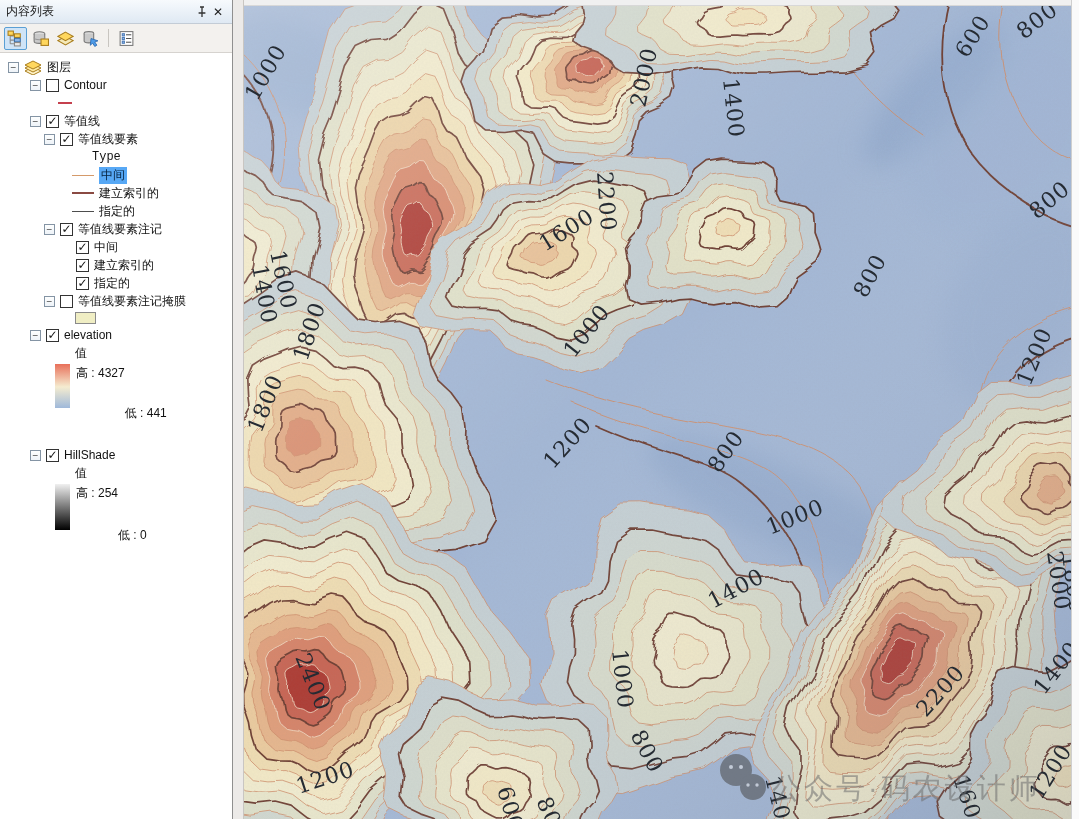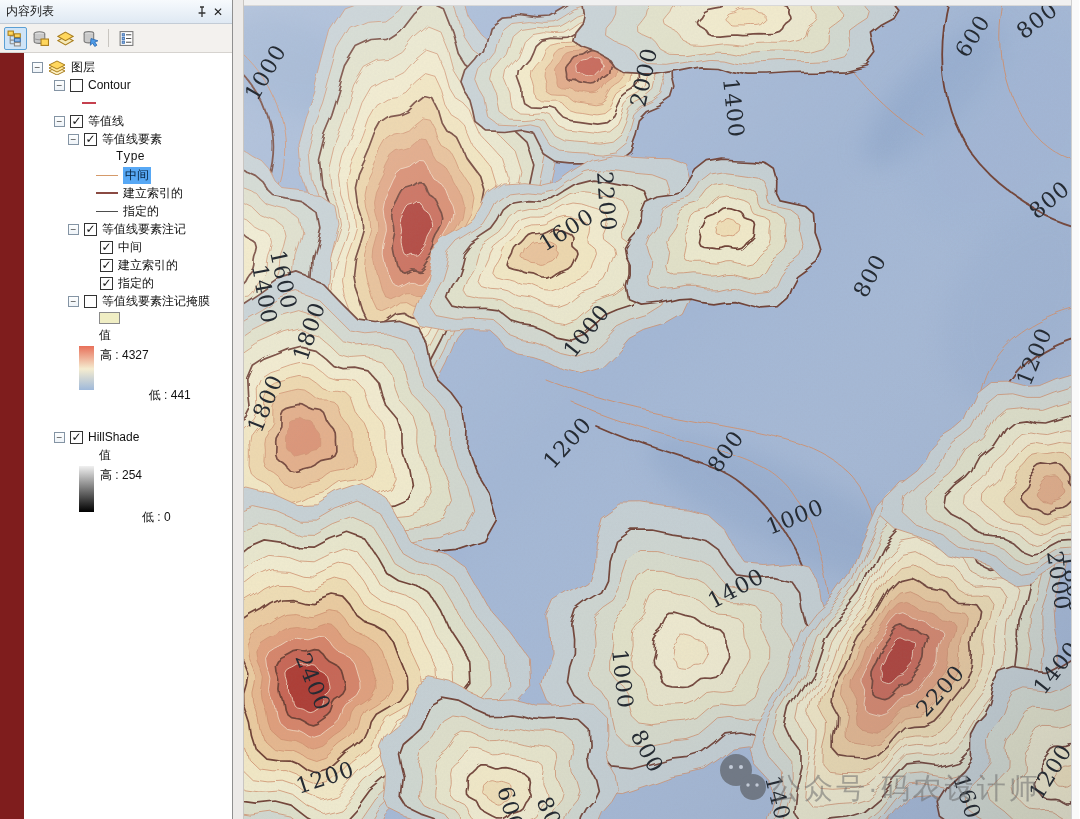--- a/index.html
+++ b/index.html
@@ -17,21 +17,21 @@
     color:#222; cursor:default; }
   .win-btn.close { font-size:12px; font-weight:bold; }
   .panel-toolbar { height:29px; background:#f3f1ee; border-bottom:1px solid #d6d3cf;
     display:flex; align-items:center; padding:2px 4px; gap:2px; }
   .tb-btn { width:23px; height:23px; display:flex; align-items:center; justify-content:center;
     border:1px solid transparent; border-radius:2px; }
   .tb-btn.selected { background:#cfe4f7; border-color:#5a9fd4; }
   .tb-sep { width:1px; height:18px; background:#c8c5c0; margin:0 4px; }
   .tb-btn svg { width:17px; height:17px; }
 
-  .tree { flex:1; background:#fff; padding-top:5px; font-size:12px; color:#111; overflow:hidden;margin-left:24px; }
+  .tree { flex:1; background:#fff; padding-top:5px; font-size:12px; color:#111; overflow:hidden; }
   .row { height:18px; display:flex; align-items:center; gap:5px; white-space:nowrap; }
   .r-l0 { padding-left:8px; }
   .r-l1 { padding-left:30px; }
   .r-sym1 { padding-left:58px; }
   .r-l2 { padding-left:44px;text-align:right; }
   .r-type { padding-left:92px;font-family:Liberation Mono, monospace; }
   .r-symrow { padding-left:72px; }
   .r-anno { padding-left:76px; }
   .r-swatch { padding-left:75px; height:16px; }
   .r-val { padding-left:75px; }
@@ -196,20 +196,25 @@
 
       <div class="row r-l2">
         <span class="exp"></span>
         <span class="cb"></span>
         <span class="lbl">等值线要素注记掩膜</span>
       </div>
       <div class="row r-swatch">
         <span class="swatch"></span>
       </div>
 
+      <div class="row r-l1">
+        <span class="exp"></span>
+        <span class="cb checked"></span>
+        <span class="lbl">elevation</span>
+      </div>
       <div class="row r-val">
         <span class="lbl">值</span>
       </div>
       <div class="legend-block">
         <div class="ramp elev" style="background: linear-gradient(rgb(232, 112, 90), rgb(245, 236, 208) 52%, rgb(159, 185, 218));"></div>
         <div class="ramp-col" style="height:58px;">
           <span class="hi">高 : 4327</span>
           <span class="lo">低 : 441</span>
         </div>
       </div>

